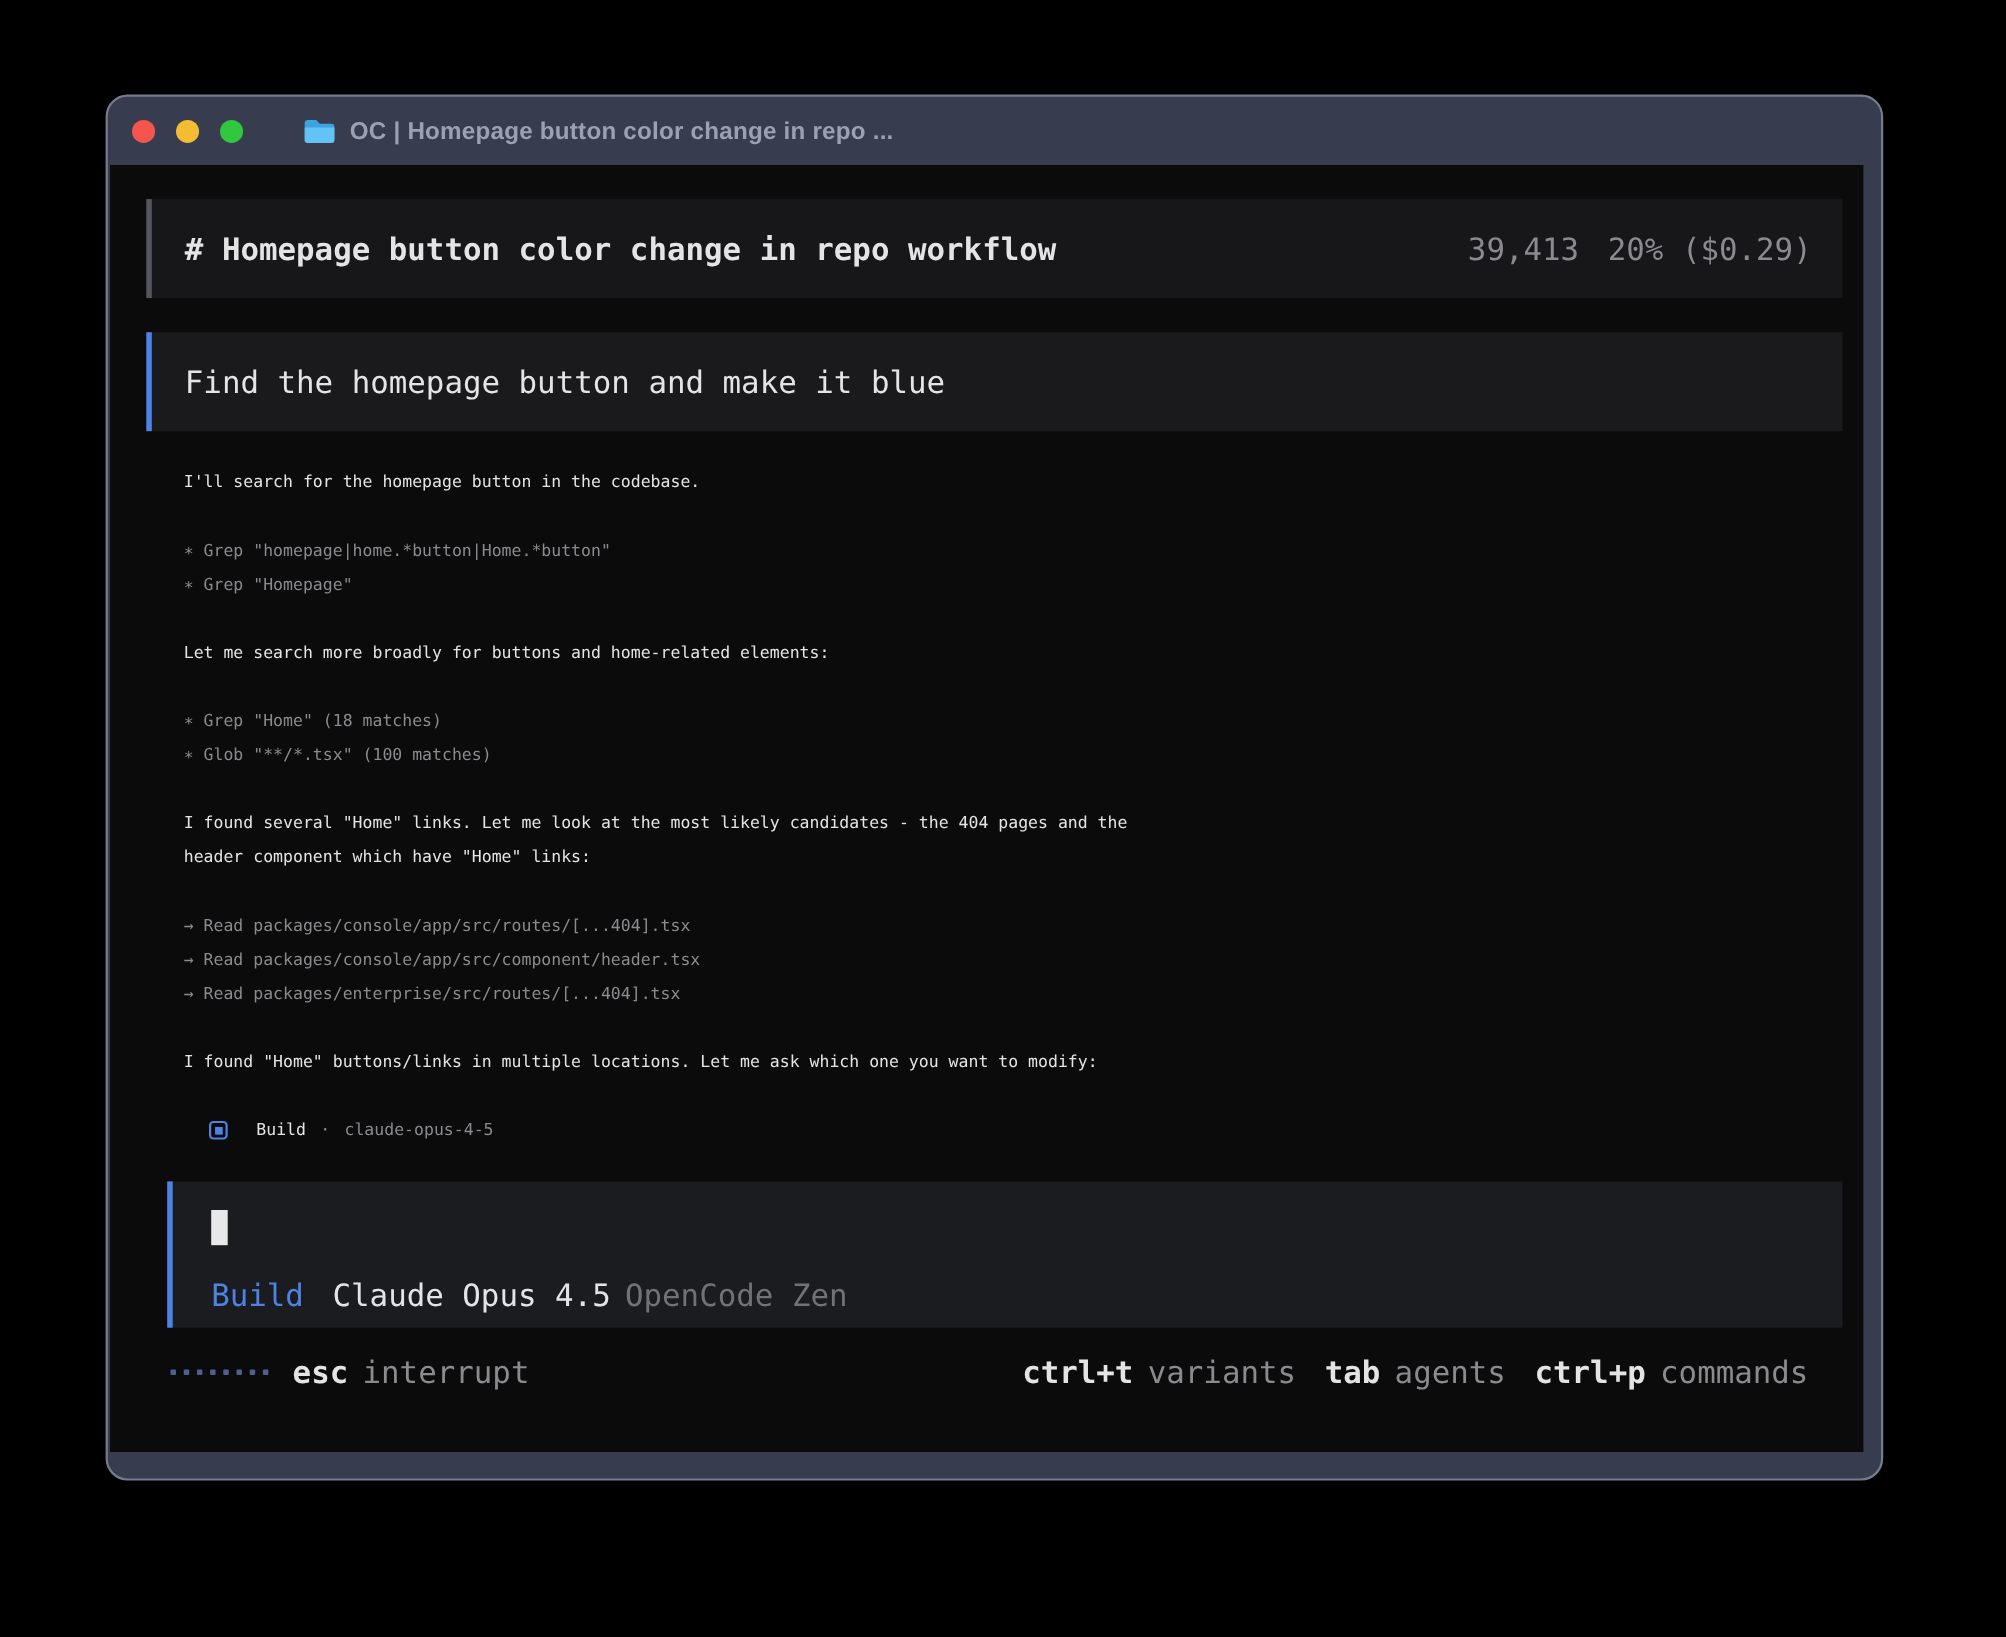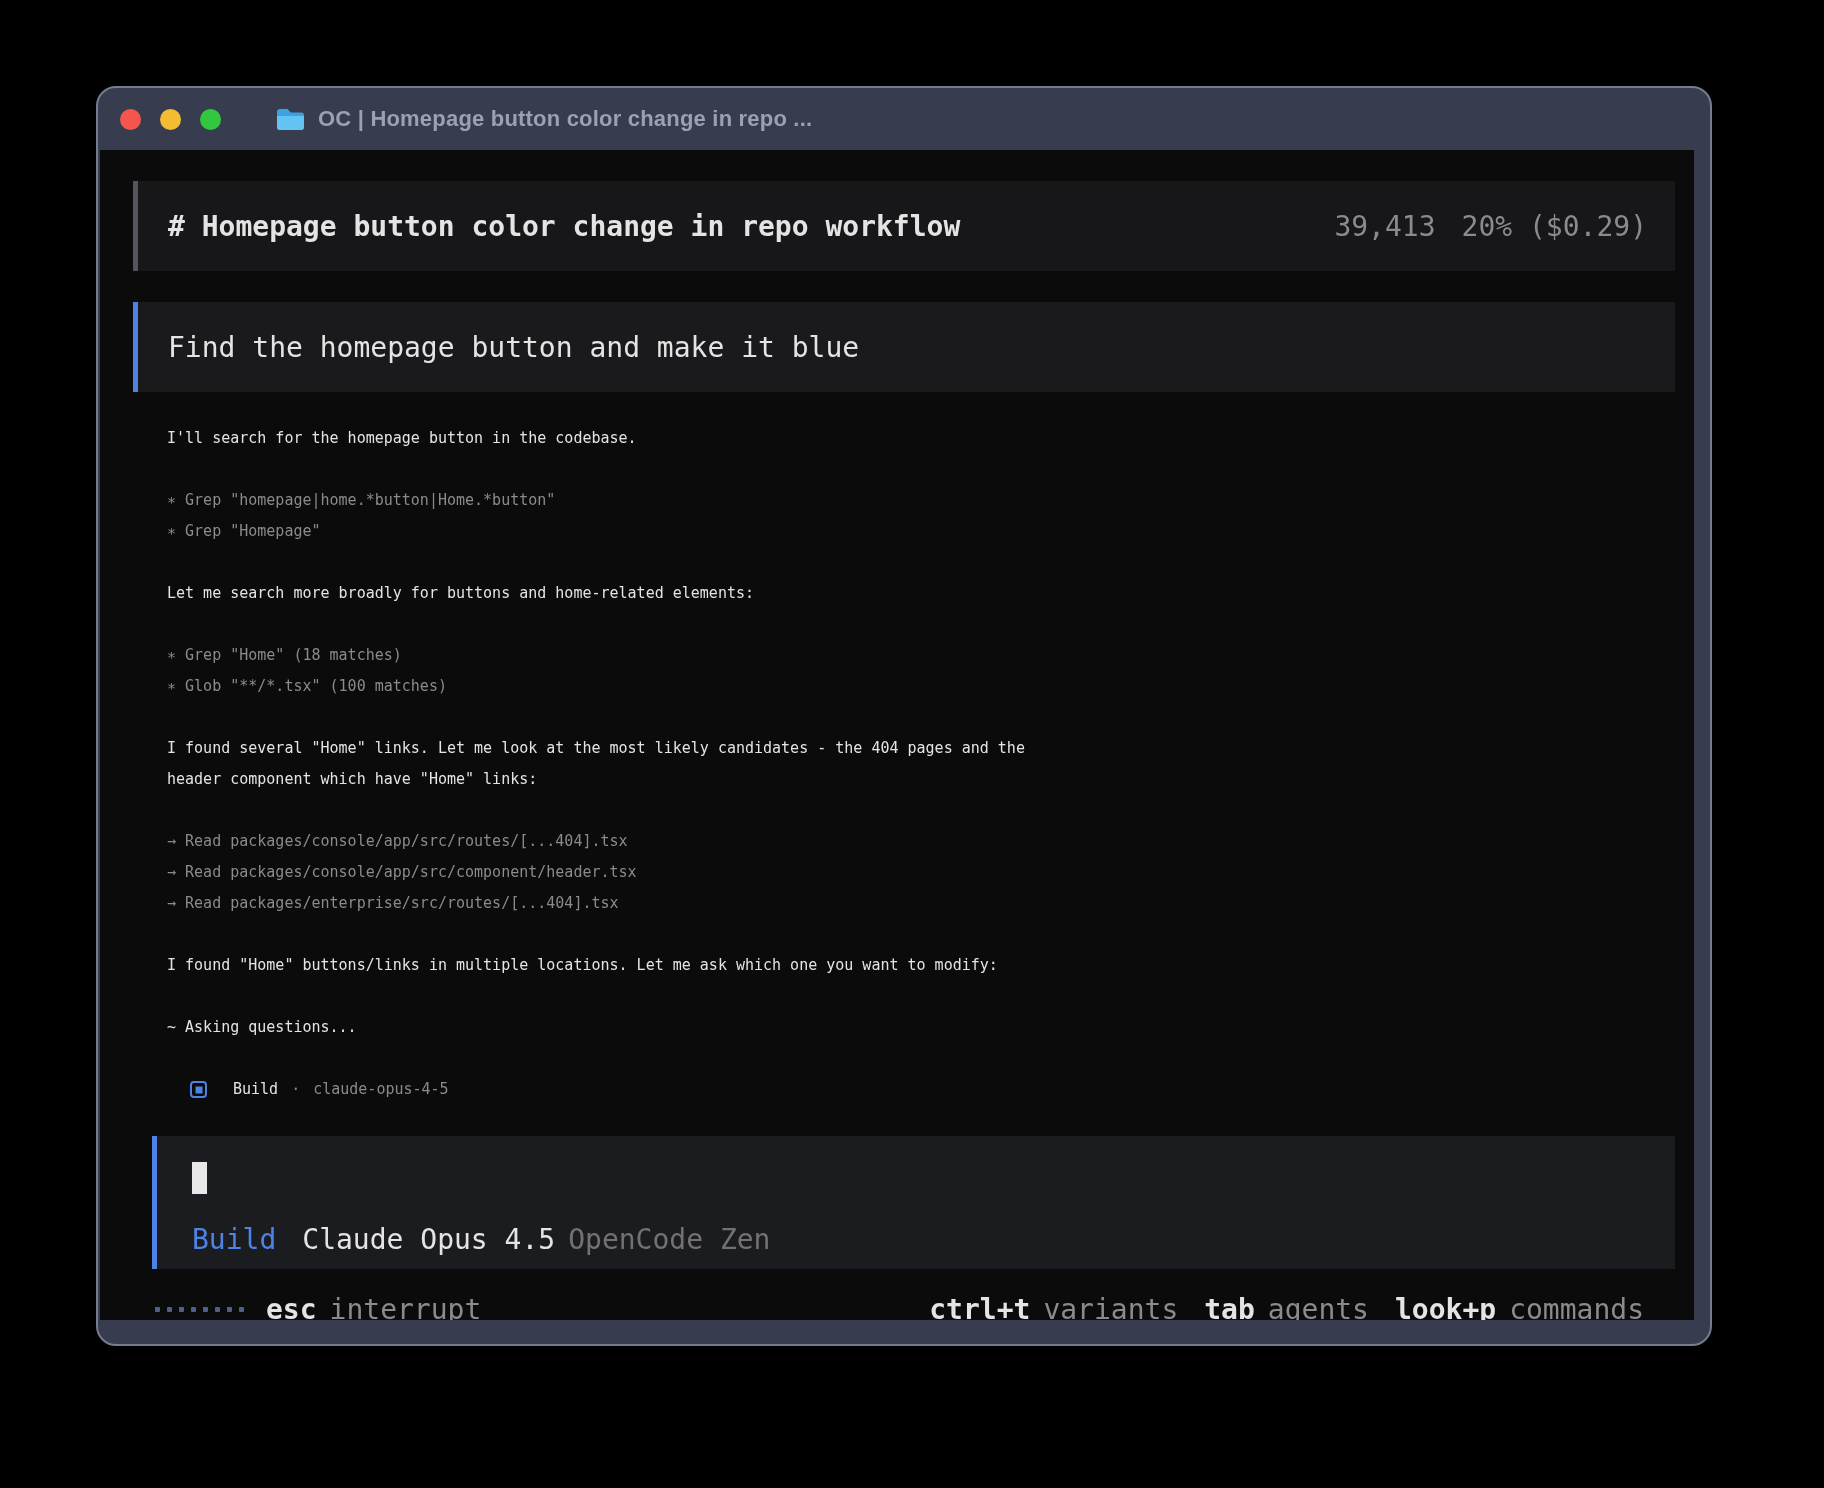--- a/index.html
+++ b/index.html
@@ -204,23 +204,20 @@
       <div class="group">
         <div class="line gray">→ Read packages/console/app/src/routes/[...404].tsx</div>
         <div class="line gray">→ Read packages/console/app/src/component/header.tsx</div>
         <div class="line gray">→ Read packages/enterprise/src/routes/[...404].tsx</div>
       </div>
 
       <div class="group">
         <div class="line white">I found "Home" buttons/links in multiple locations. Let me ask which one you want to modify:</div>
       </div>
 
-      <div class="group">
-        <div class="line white">~ Asking questions...</div>
-      </div>
 
       <div class="group agent-row">
         <span class="agent-icon"></span>
         <span class="line white">Build</span>
         <span class="line gray agent-sep">·</span>
         <span class="line gray">claude-opus-4-5</span>
       </div>
 
     </div>
 
@@ -243,21 +240,21 @@
       <span class="hints">
         <span class="hint">
           <span class="white key">ctrl+t</span>
           <span class="gray">variants</span>
         </span>
         <span class="hint">
           <span class="white key">tab</span>
           <span class="gray">agents</span>
         </span>
         <span class="hint">
-          <span class="white key">look+p</span>
+          <span class="white key">ctrl+p</span>
           <span class="gray">commands</span>
         </span>
       </span>
     </div>
 
   </div>
 
   <div class="right-strip"></div>
 
 </div>

